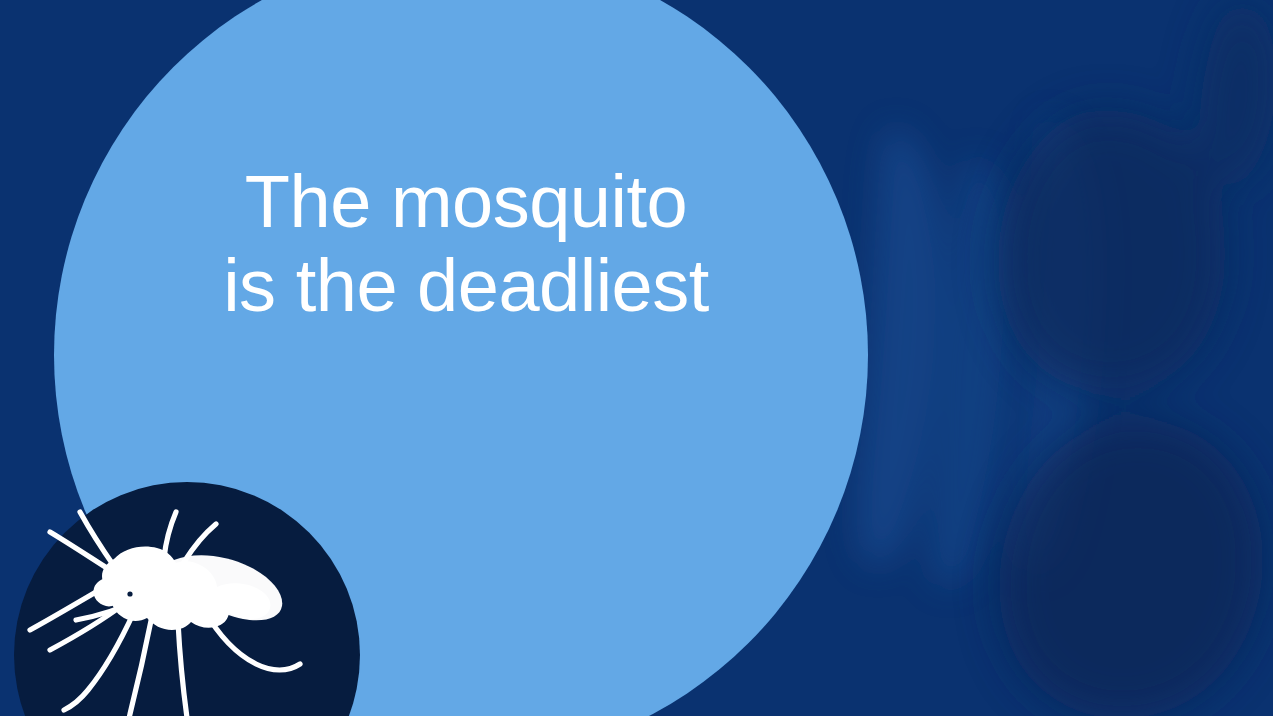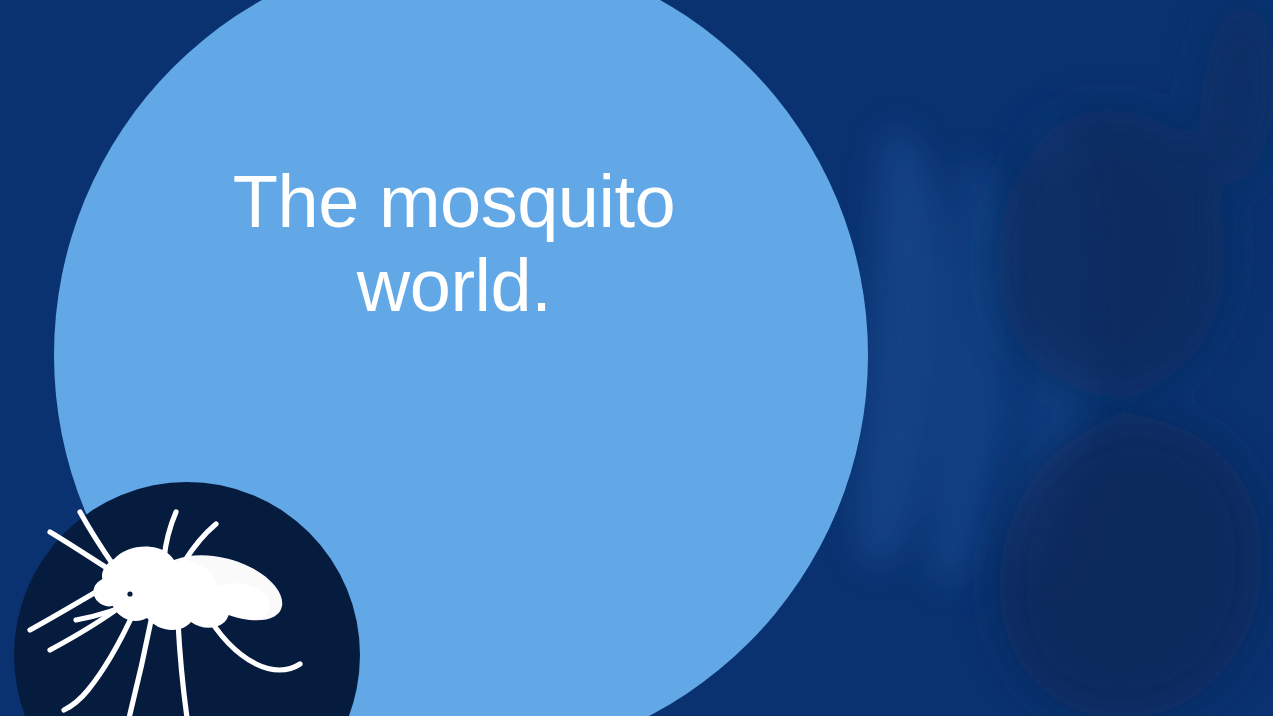--- a/index.html
+++ b/index.html
@@ -29,21 +29,21 @@
     height: 100%;
   }
   #shapes-layer {
     position: absolute;
     inset: 0;
     width: 100%;
     height: 100%;
   }
   #quote-block {
     position: absolute;
-    left: 84px;
+    left: 96px;
     top: 160px;
     width: 740px;
     text-align: center;
     color: #ffffff;
     font-size: 74px;
     line-height: 84px;
     font-weight: 400;
     letter-spacing: -0.5px;
     white-space: nowrap;
   }
@@ -100,21 +100,21 @@
                C 1196 168 1196 110 1208 58 C 1216 22 1230 -4 1244 0 Z" fill="#0a2d62"></path>
     </g>
   </svg>
 
   <svg id="shapes-layer" viewBox="0 0 1273 716" preserveAspectRatio="none">
     <circle cx="461" cy="355" r="407" fill="#63a8e6"></circle>
   </svg>
 
   <div id="quote-block">
     <span class="quote-line">The mosquito</span>
-    <span class="quote-line">world.</span>
+    <span class="quote-line">is the deadliest</span>
   </div>
 
   <svg id="mosquito-badge" viewBox="0 0 346 346">
     <circle cx="173" cy="173" r="173" fill="#061c3f"></circle>
 
     <g fill="#ffffff">
 
       <path d="M100 77
                C 110 66 128 62 143 66
                C 152 68 158 74 162 81

